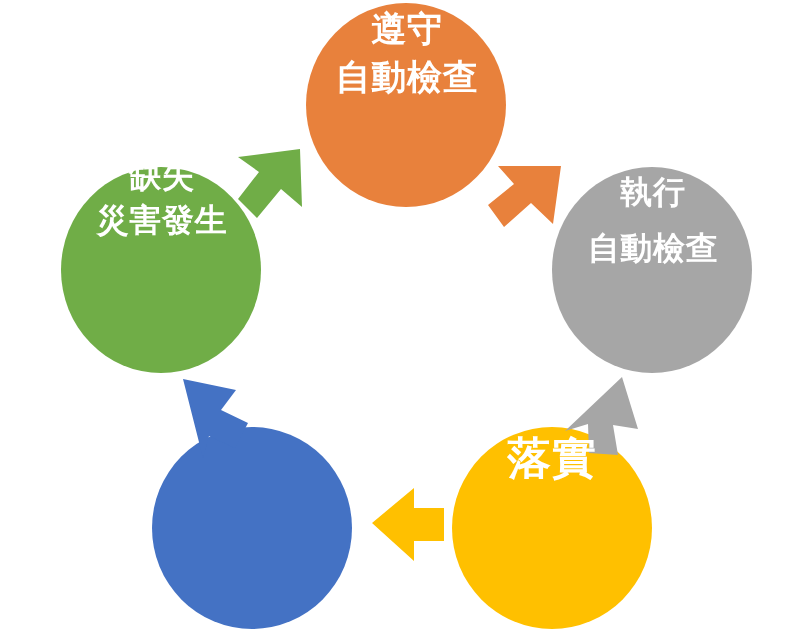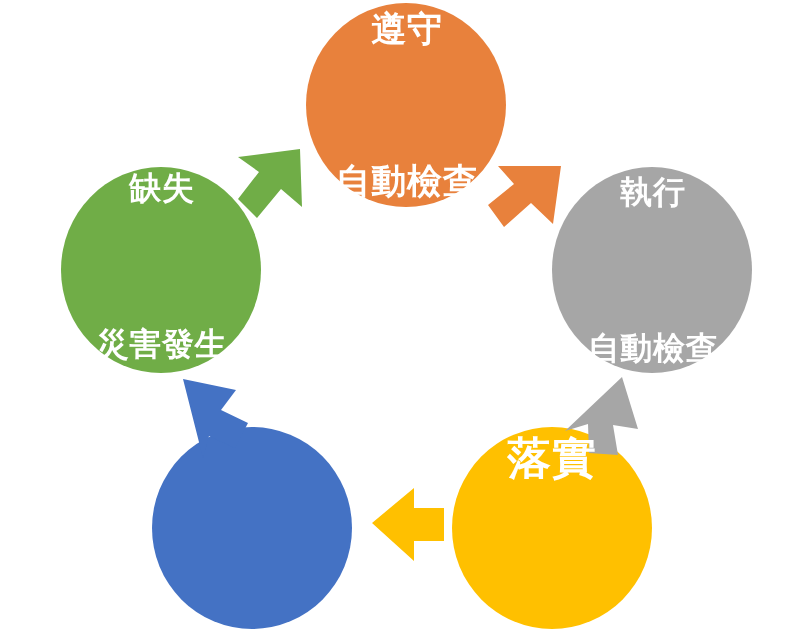--- a/index.html
+++ b/index.html
@@ -24,21 +24,21 @@
     top: 0;
     width: 807px;
     height: 633px;
     display: block;
   }
   .node-label {
     position: absolute;
     display: flex;
     flex-direction: column;
     align-items: center;
-    justify-content: space-between;
+    justify-content: flex-start;
     text-align: center;
     color: #ffffff;
     font-weight: bold;
     font-family: "DejaVu Sans", "Liberation Sans", sans-serif;
     pointer-events: none;
     letter-spacing: 0.02em;
   }
   .node-label .line {
     display: block;
     white-space: nowrap;
@@ -60,21 +60,21 @@
     left: 452px; top: 428px; width: 200px; height: 200px;
     font-size: 44px;
   }
   
   #node-blue-label {
     left: 152px; top: 428px; width: 200px; height: 200px;
     font-size: 32px;
   }
   
   #node-green-label {
-    left: 62px; top: 166px; width: 200px; height: 200px;
+    left: 62px; top: 154px; width: 200px; height: 200px;
     font-size: 32px;
   }
 </style>
 </head>
 <body>
 
 <div id="diagram-canvas" style="background: rgb(255, 255, 255);">
 
   <svg id="cycle-svg" viewBox="0 0 807 633" xmlns="http://www.w3.org/2000/svg">
 

